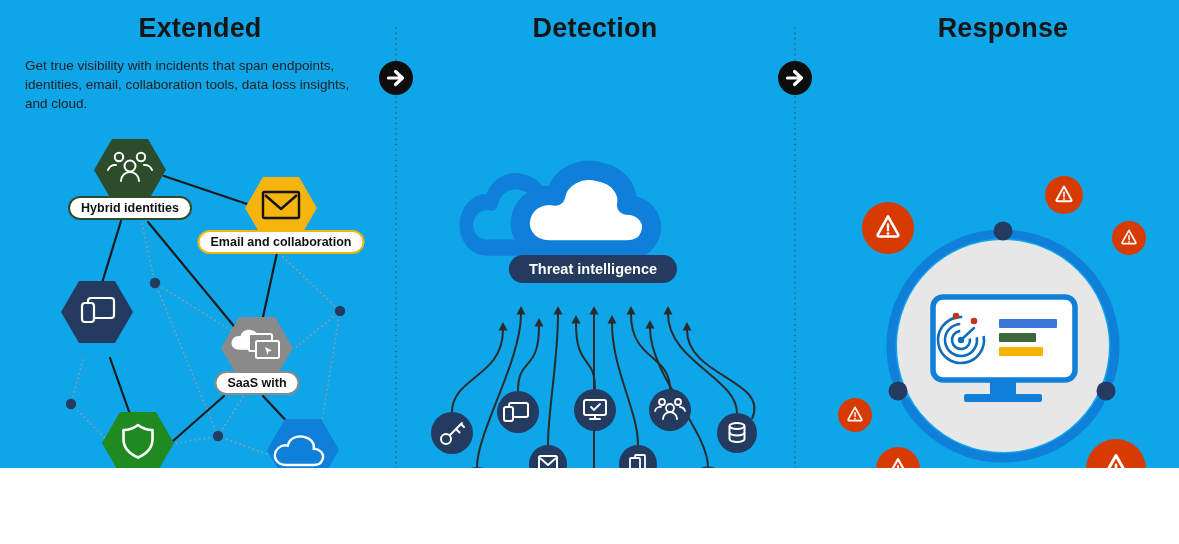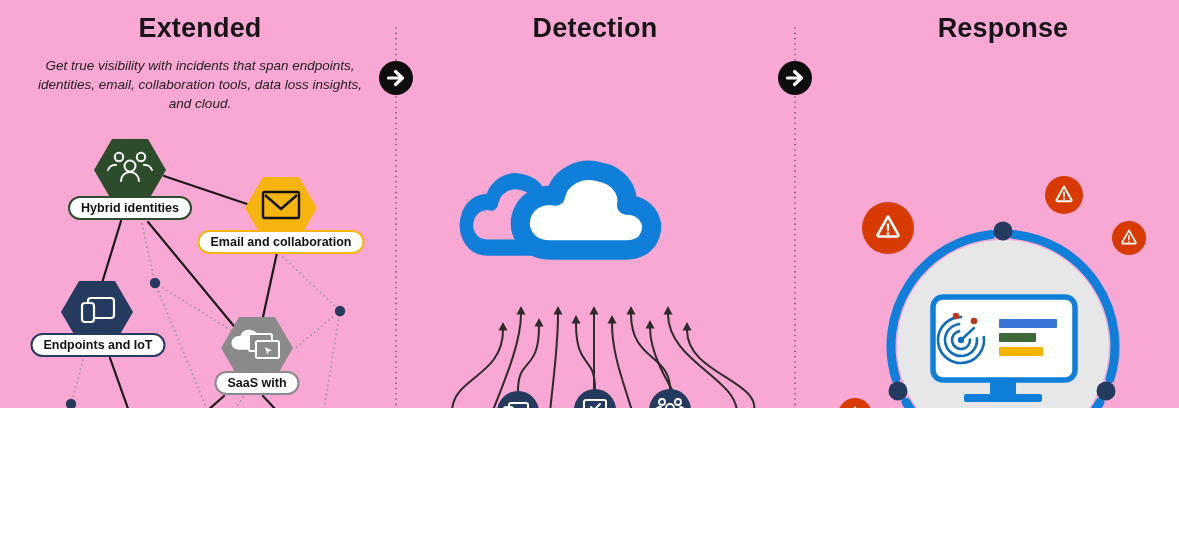--- a/index.html
+++ b/index.html
@@ -1,21 +1,21 @@
 <!DOCTYPE html>
 <html><head>
 <meta charset="utf-8">
 <style>
   html,body{margin:0;padding:0;background:#fff;}
-  .stage{position:relative;width:1179px;height:408px;background:#f9a8d4;overflow:hidden;
+  .stage{position:relative;width:1179px;height:468px;background:#0ea5e9;overflow:hidden;
          font-family:"Liberation Sans",sans-serif;}
   .art{position:absolute;left:0;top:0;z-index:1;}
   .col-head{position:absolute;z-index:2;text-align:center;}
   .col-title{font-size:27px;font-weight:700;color:#161616;letter-spacing:.2px;}
-  .col-desc{position:absolute;z-index:2;text-align:center;font-size:13.5px;line-height:1.42;color:#222;font-style:italic;}
+  .col-desc{position:absolute;z-index:2;text-align:left;font-size:13.5px;line-height:1.42;color:#222;}
   .node-pill{position:absolute;z-index:3;transform:translate(-50%,-50%);background:#fff;
              border:2px solid #333;border-radius:16px;padding:3px 11px;font-size:12.5px;
              font-weight:700;color:#111;white-space:nowrap;}
   .ti-pill{position:absolute;z-index:3;transform:translate(-50%,-50%);background:#243a5e;
            color:#fff;border-radius:16px;padding:6px 20px;font-size:14.5px;font-weight:600;
            white-space:nowrap;}
 </style>
 </head>
 <body>
 
@@ -29,24 +29,24 @@
   <div class="col-head" style="left:400px;top:13px;width:390px;">
     <div class="col-title">Detection</div>
   </div>
 
   <div class="col-head" style="left:813px;top:13px;width:380px;">
     <div class="col-title">Response</div>
   </div>
 
   <div class="node-pill" style="left: 130px; top: 208px; border-color: rgb(44, 76, 44);">Hybrid identities</div>
   <div class="node-pill" style="left: 281px; top: 242px; border-color: rgb(246, 180, 14); text-align: center;">Email and collaboration</div>
-  <div class="node-pill" style="left: 98px; top: 345px; border-color: rgb(36, 58, 94);">Endpoints and IoT</div>
   <div class="node-pill" style="left: 257px; top: 383px; border-color: rgb(138, 138, 138);">SaaS with</div>
   <div class="node-pill" style="left: 302px; top: 493px; border-color: rgb(15, 127, 217);">Cloud workloads</div>
 
+  <div class="ti-pill" style="left:593px;top:269px;">Threat intelligence</div>
 
   <svg class="art" width="1179" height="544" viewBox="0 0 1179 544">
     <defs>
       <path id="cloudShape" d="M -16 13 C -24 13 -28 6 -25 0 C -23 -4 -18 -6 -14 -5 C -13 -11 -6 -15 1 -13 C 7 -12 11 -7 10 -2 C 16 -2 20 3 18 8 C 17 11 14 13 10 13 Z"></path>
       <g id="warnBadge">
         <circle r="30" fill="#d83b01"></circle>
         <path d="M0 -13.5 L11.5 7 Q13 9.8 10.4 9.8 L-10.4 9.8 Q-13 9.8 -11.5 7 Z" fill="none" stroke="#fff" stroke-width="3" stroke-linejoin="round"></path>
         <path d="M0 -4.2 L0 2.6" stroke="#fff" stroke-width="2.6" stroke-linecap="round"></path>
         <circle cy="6.4" r="1.6" fill="#fff"></circle>
       </g>

